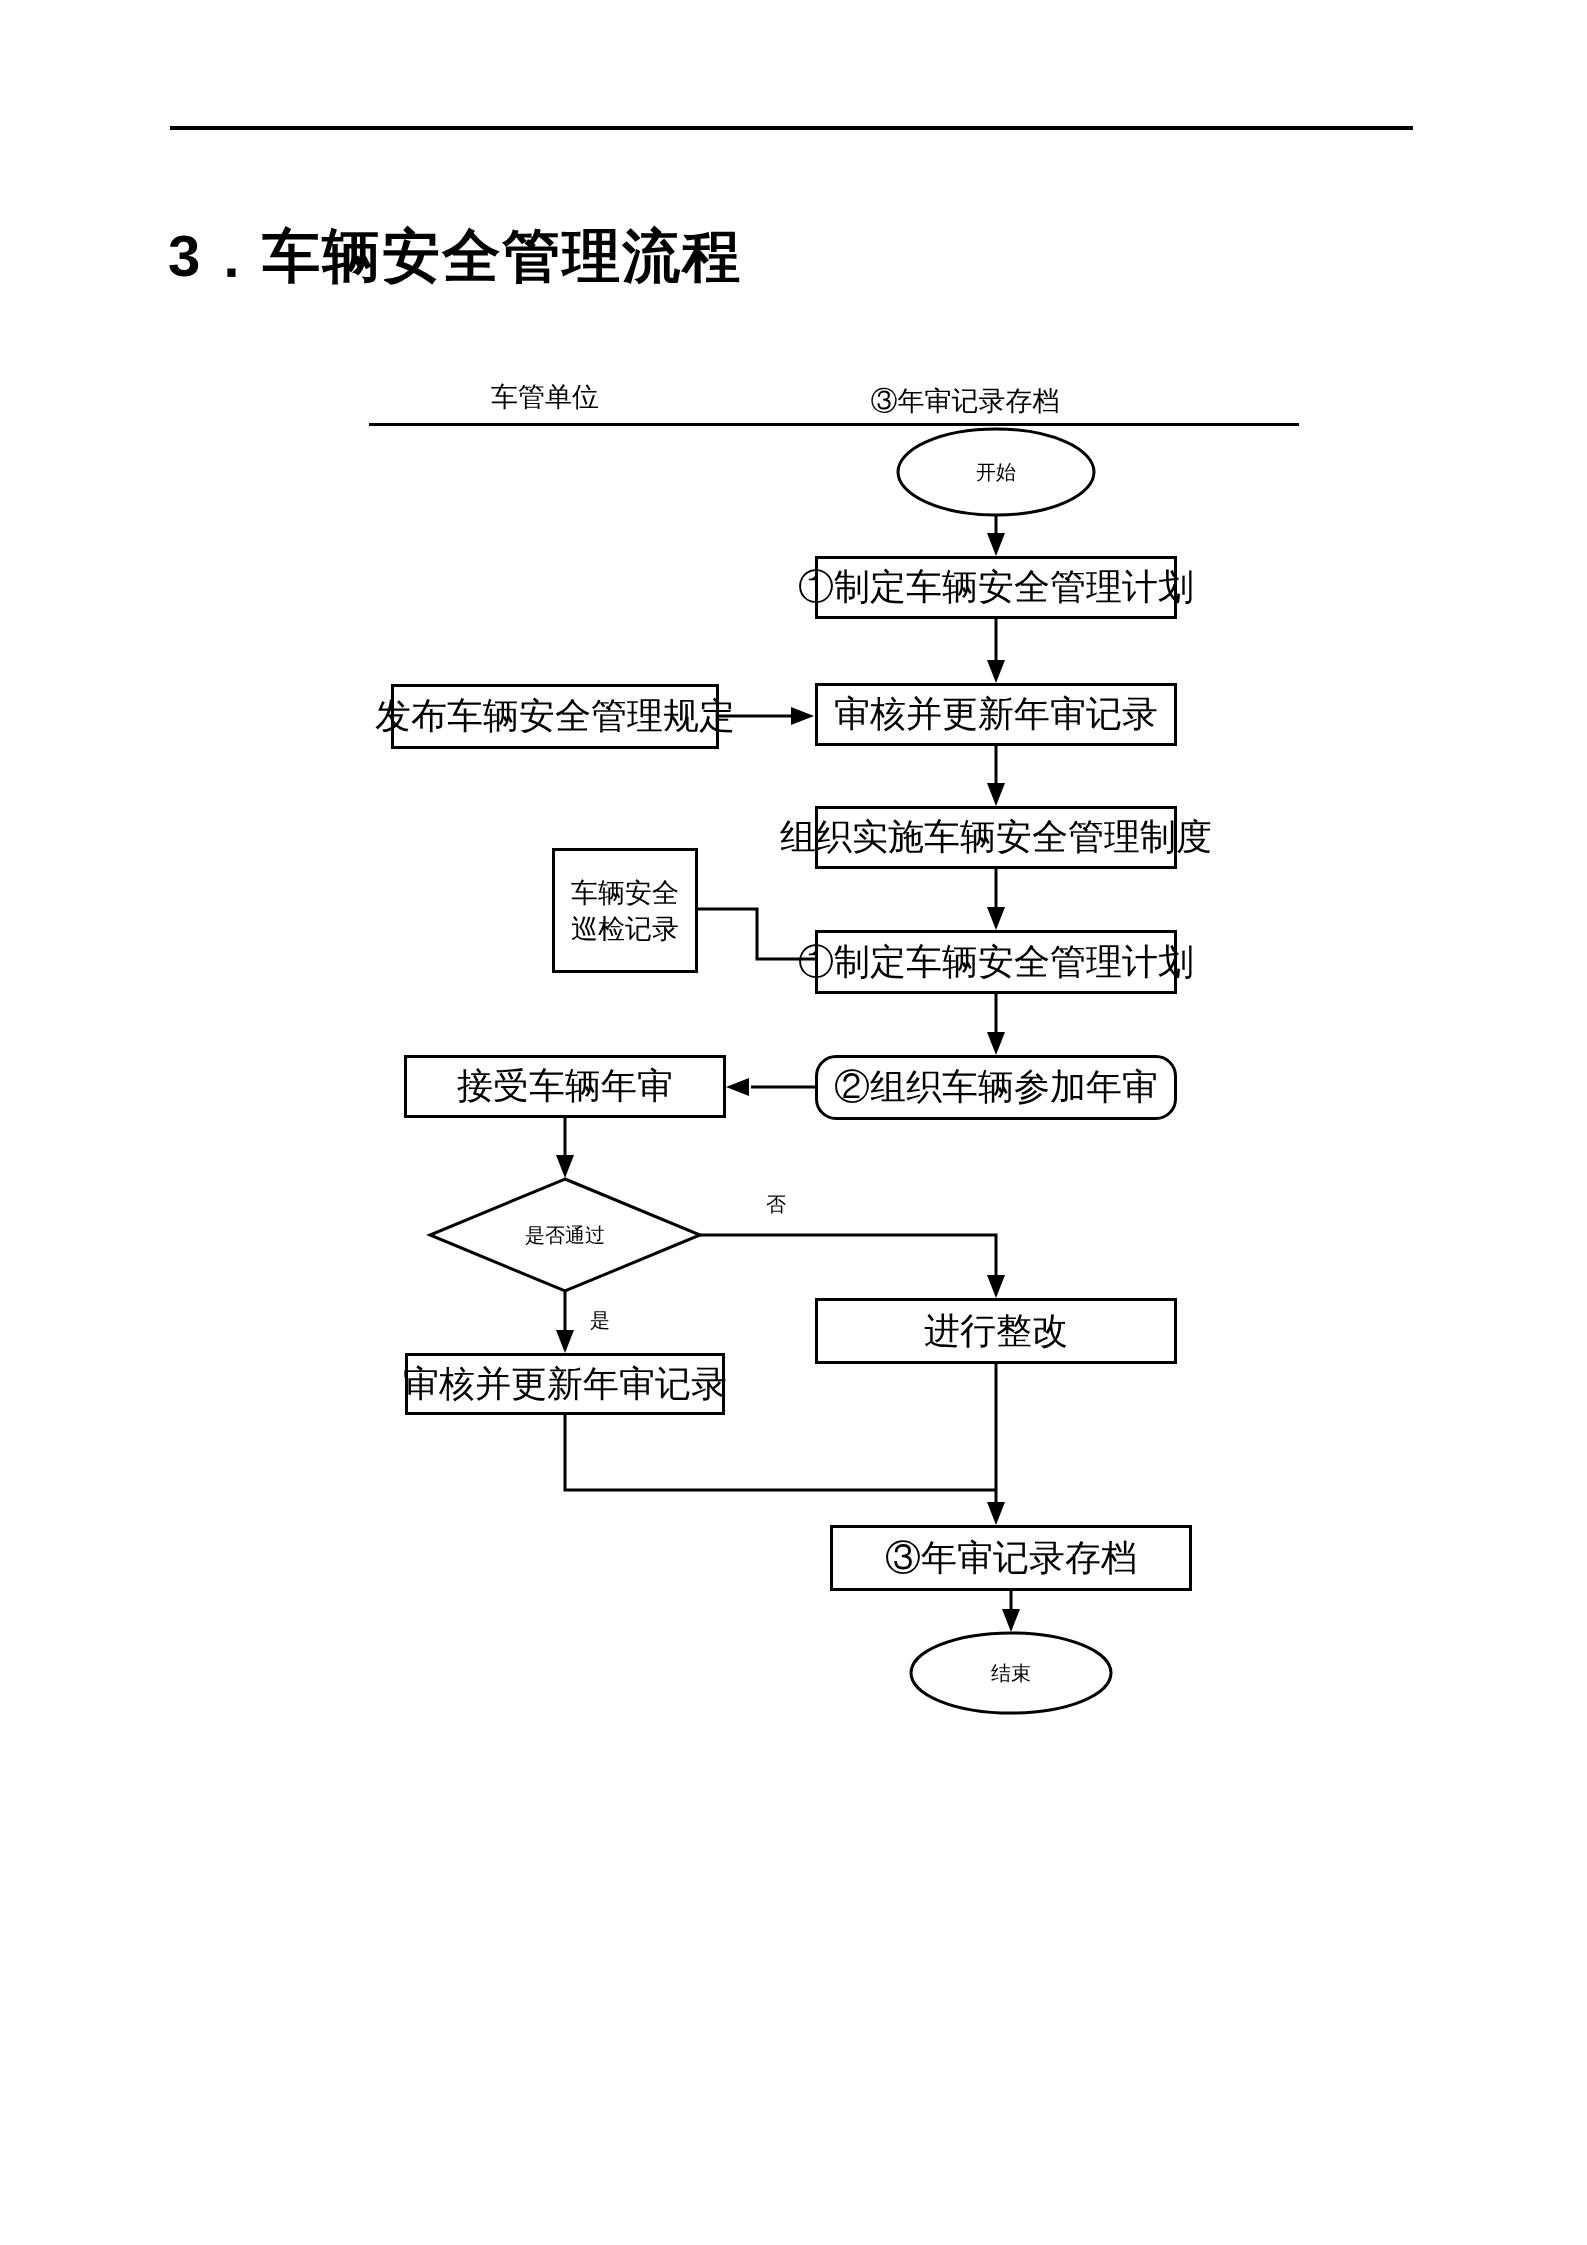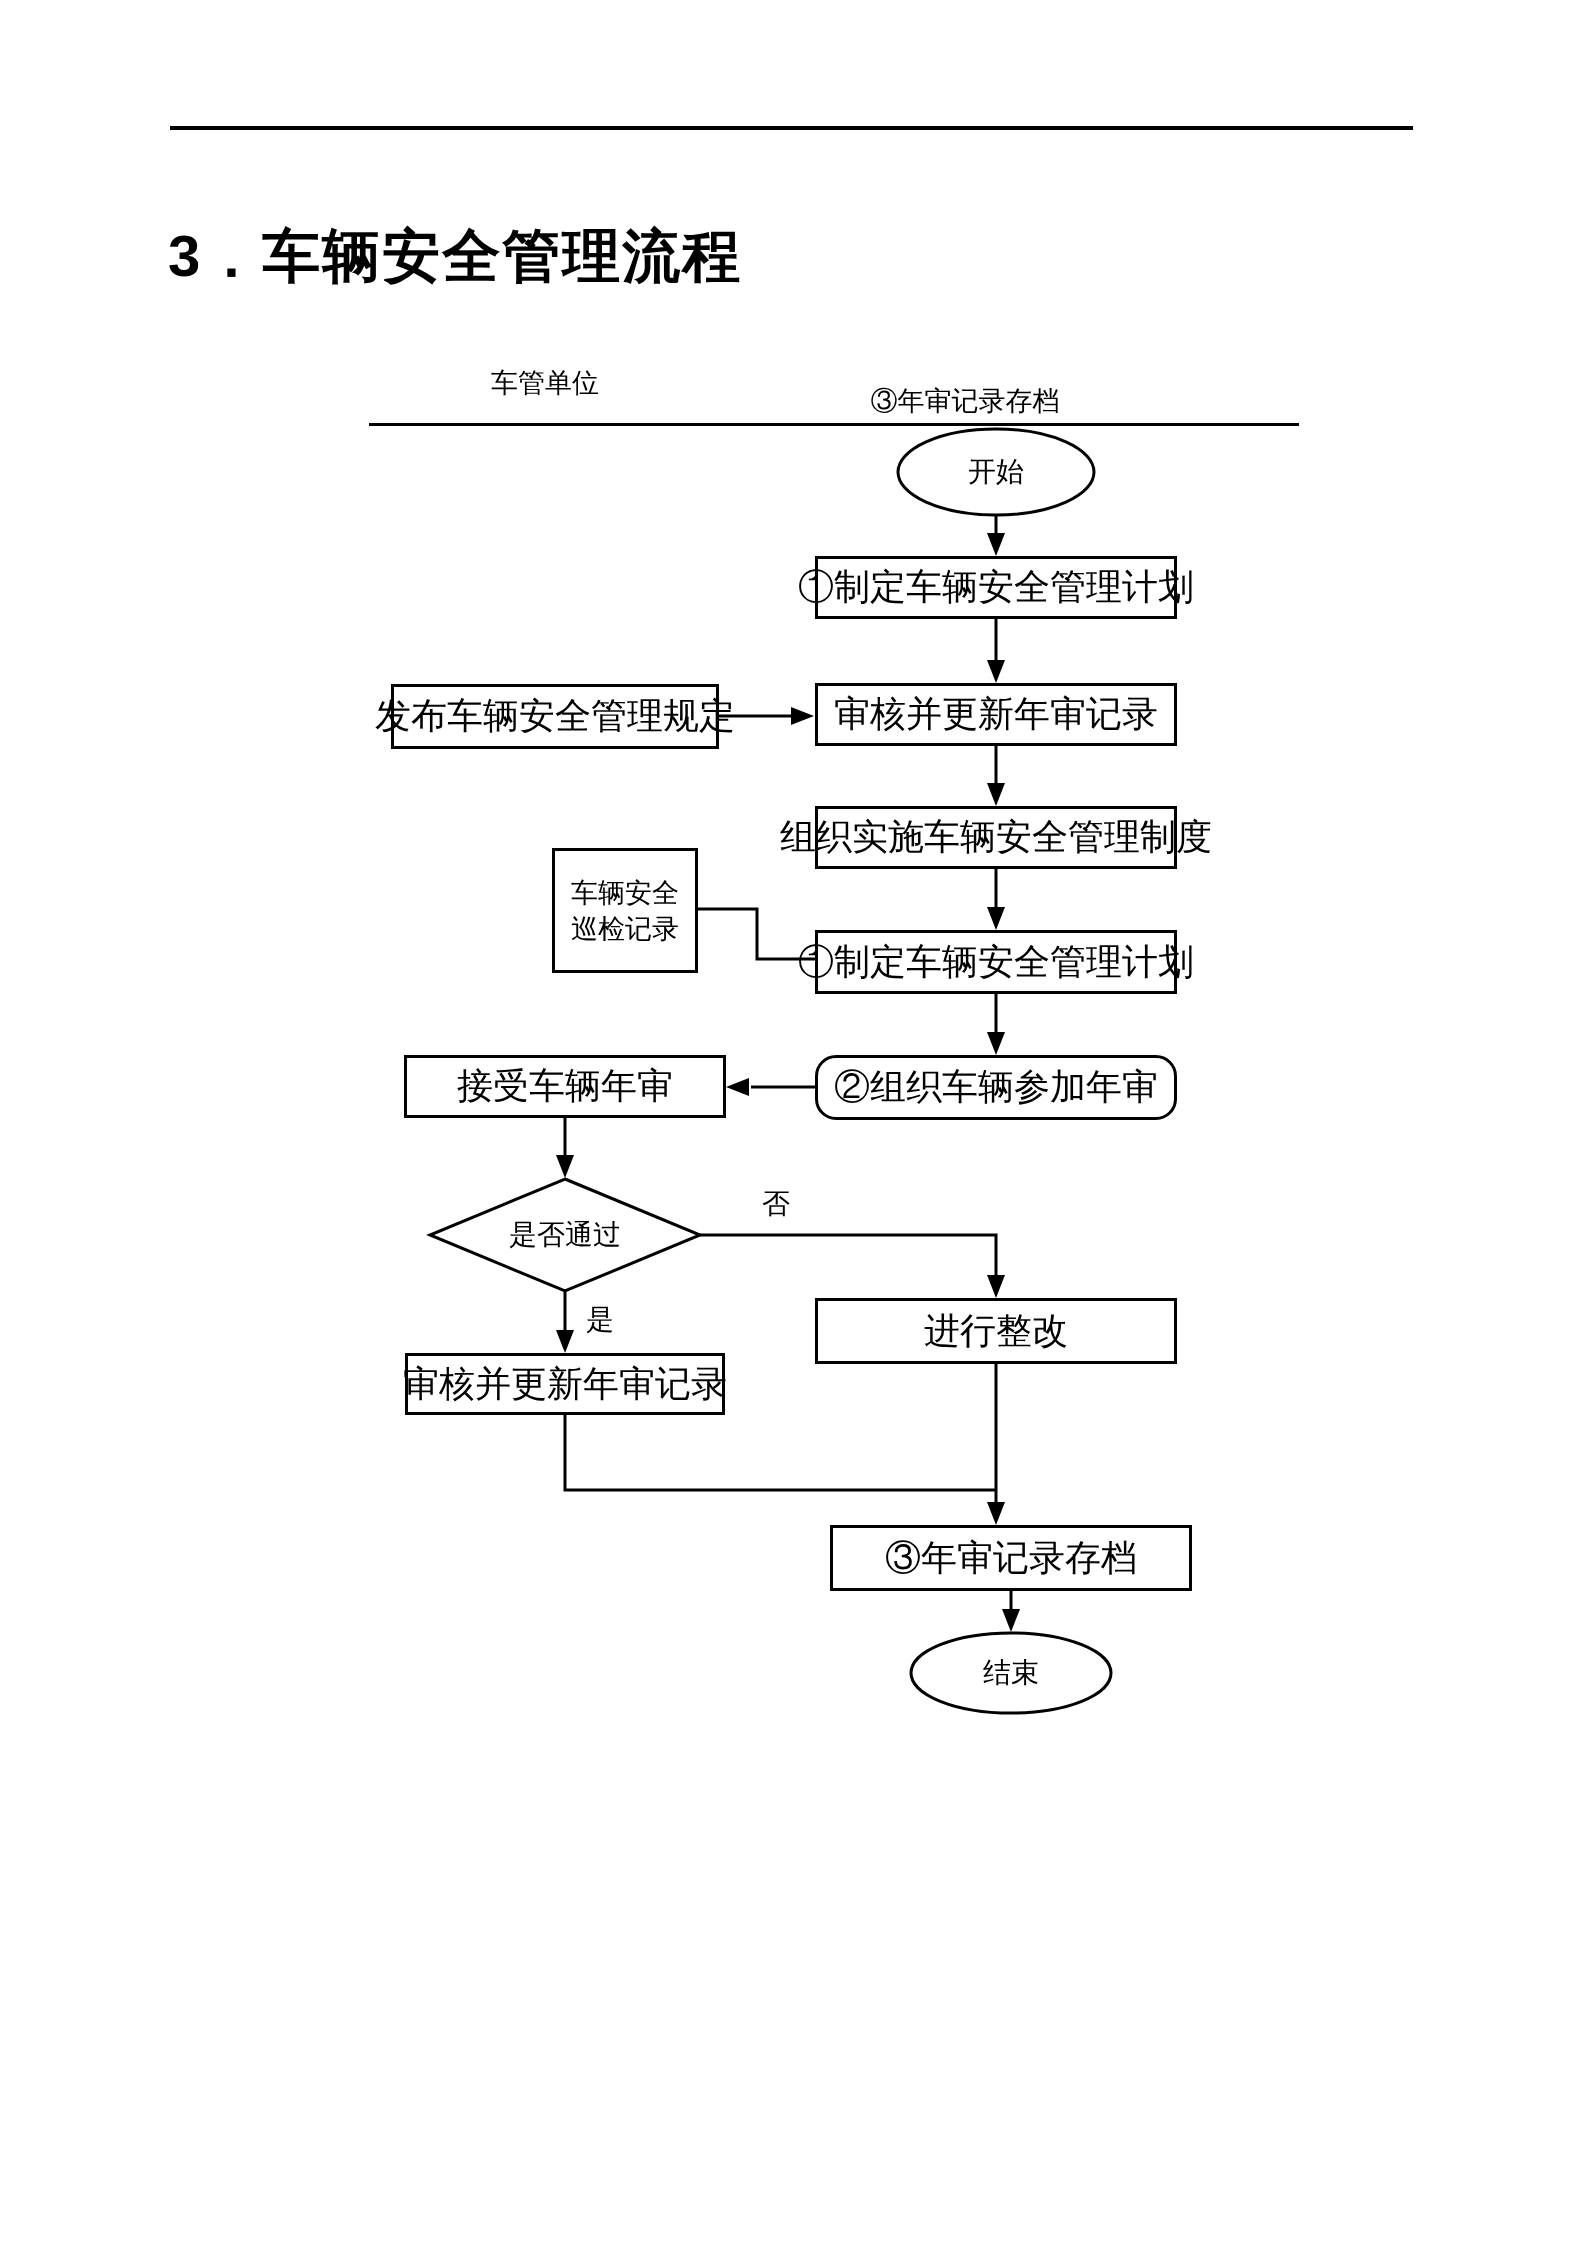--- a/index.html
+++ b/index.html
@@ -35,21 +35,21 @@
     white-space: nowrap;
   }
   .col-header {
     position: absolute;
     display: flex;
     align-items: center;
     justify-content: center;
     font-size: 27px;
     white-space: nowrap;
   }
-  .hdr-left  { left: 445px; top: 366px; width: 200px; height: 34px; }
+  .hdr-left  { left: 445px; top: 380px; width: 200px; height: 34px; }
   .hdr-right { left: 815px; top: 384px; width: 300px; height: 34px; }
   .chart-rule {
     position: absolute;
     left: 369px; top: 423px;
     width: 930px; height: 3px;
     background: #000000;
   }
   svg.connectors {
     position: absolute;
     left: 0; top: 0;
@@ -65,21 +65,21 @@
     justify-content: center;
     font-size: 36px;
     text-align: center;
     white-space: nowrap;
   }
   .lbl {
     position: absolute;
     display: flex;
     align-items: center;
     justify-content: center;
-    font-size: 28px;
+    font-size: 20px;
     text-align: left;
     white-space: nowrap;
   }
   
   .n-plan      { left: 815px; top:  556px; width: 362px; height: 63px; }
   .n-points    { left: 815px; top:  683px; width: 362px; height: 63px; }
   .n-implement { left: 815px; top:  806px; width: 362px; height: 63px; }
   .n-inspect   { left: 815px; top:  930px; width: 362px; height: 64px; }
   .n-organize  { left: 815px; top: 1055px; width: 362px; height: 65px; border-radius: 21px; }
   .n-rectify   { left: 815px; top: 1298px; width: 362px; height: 66px; }

